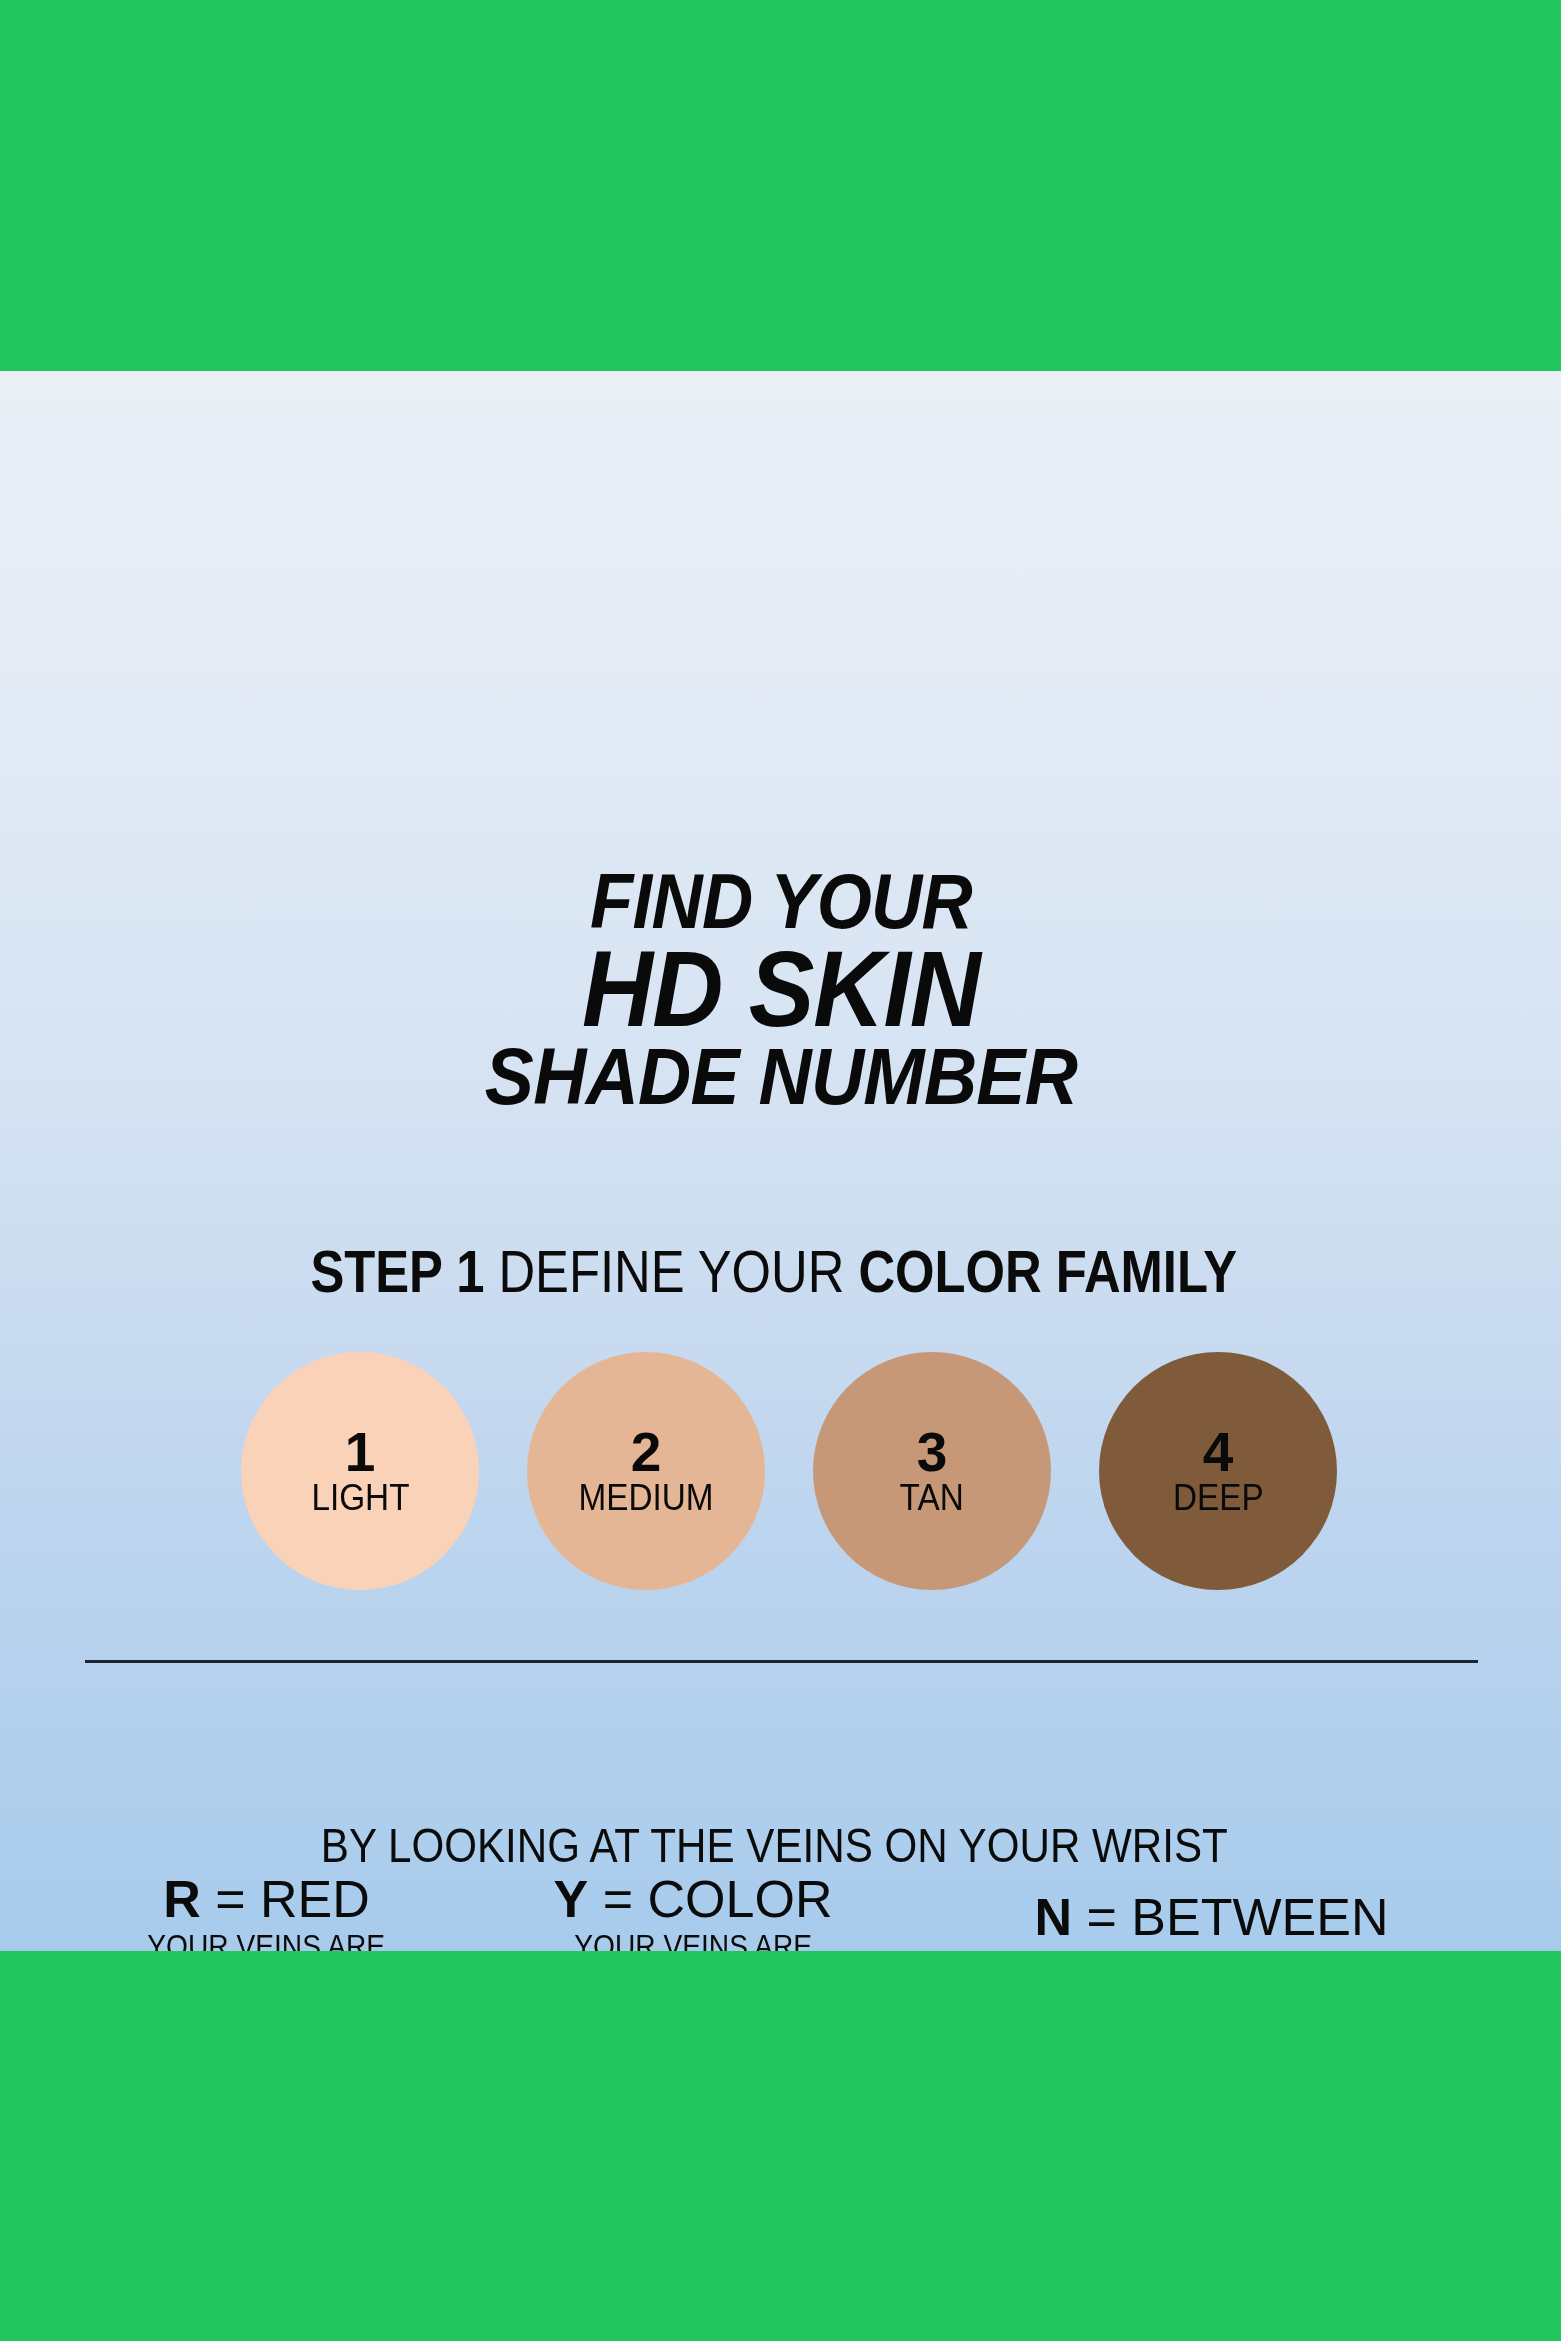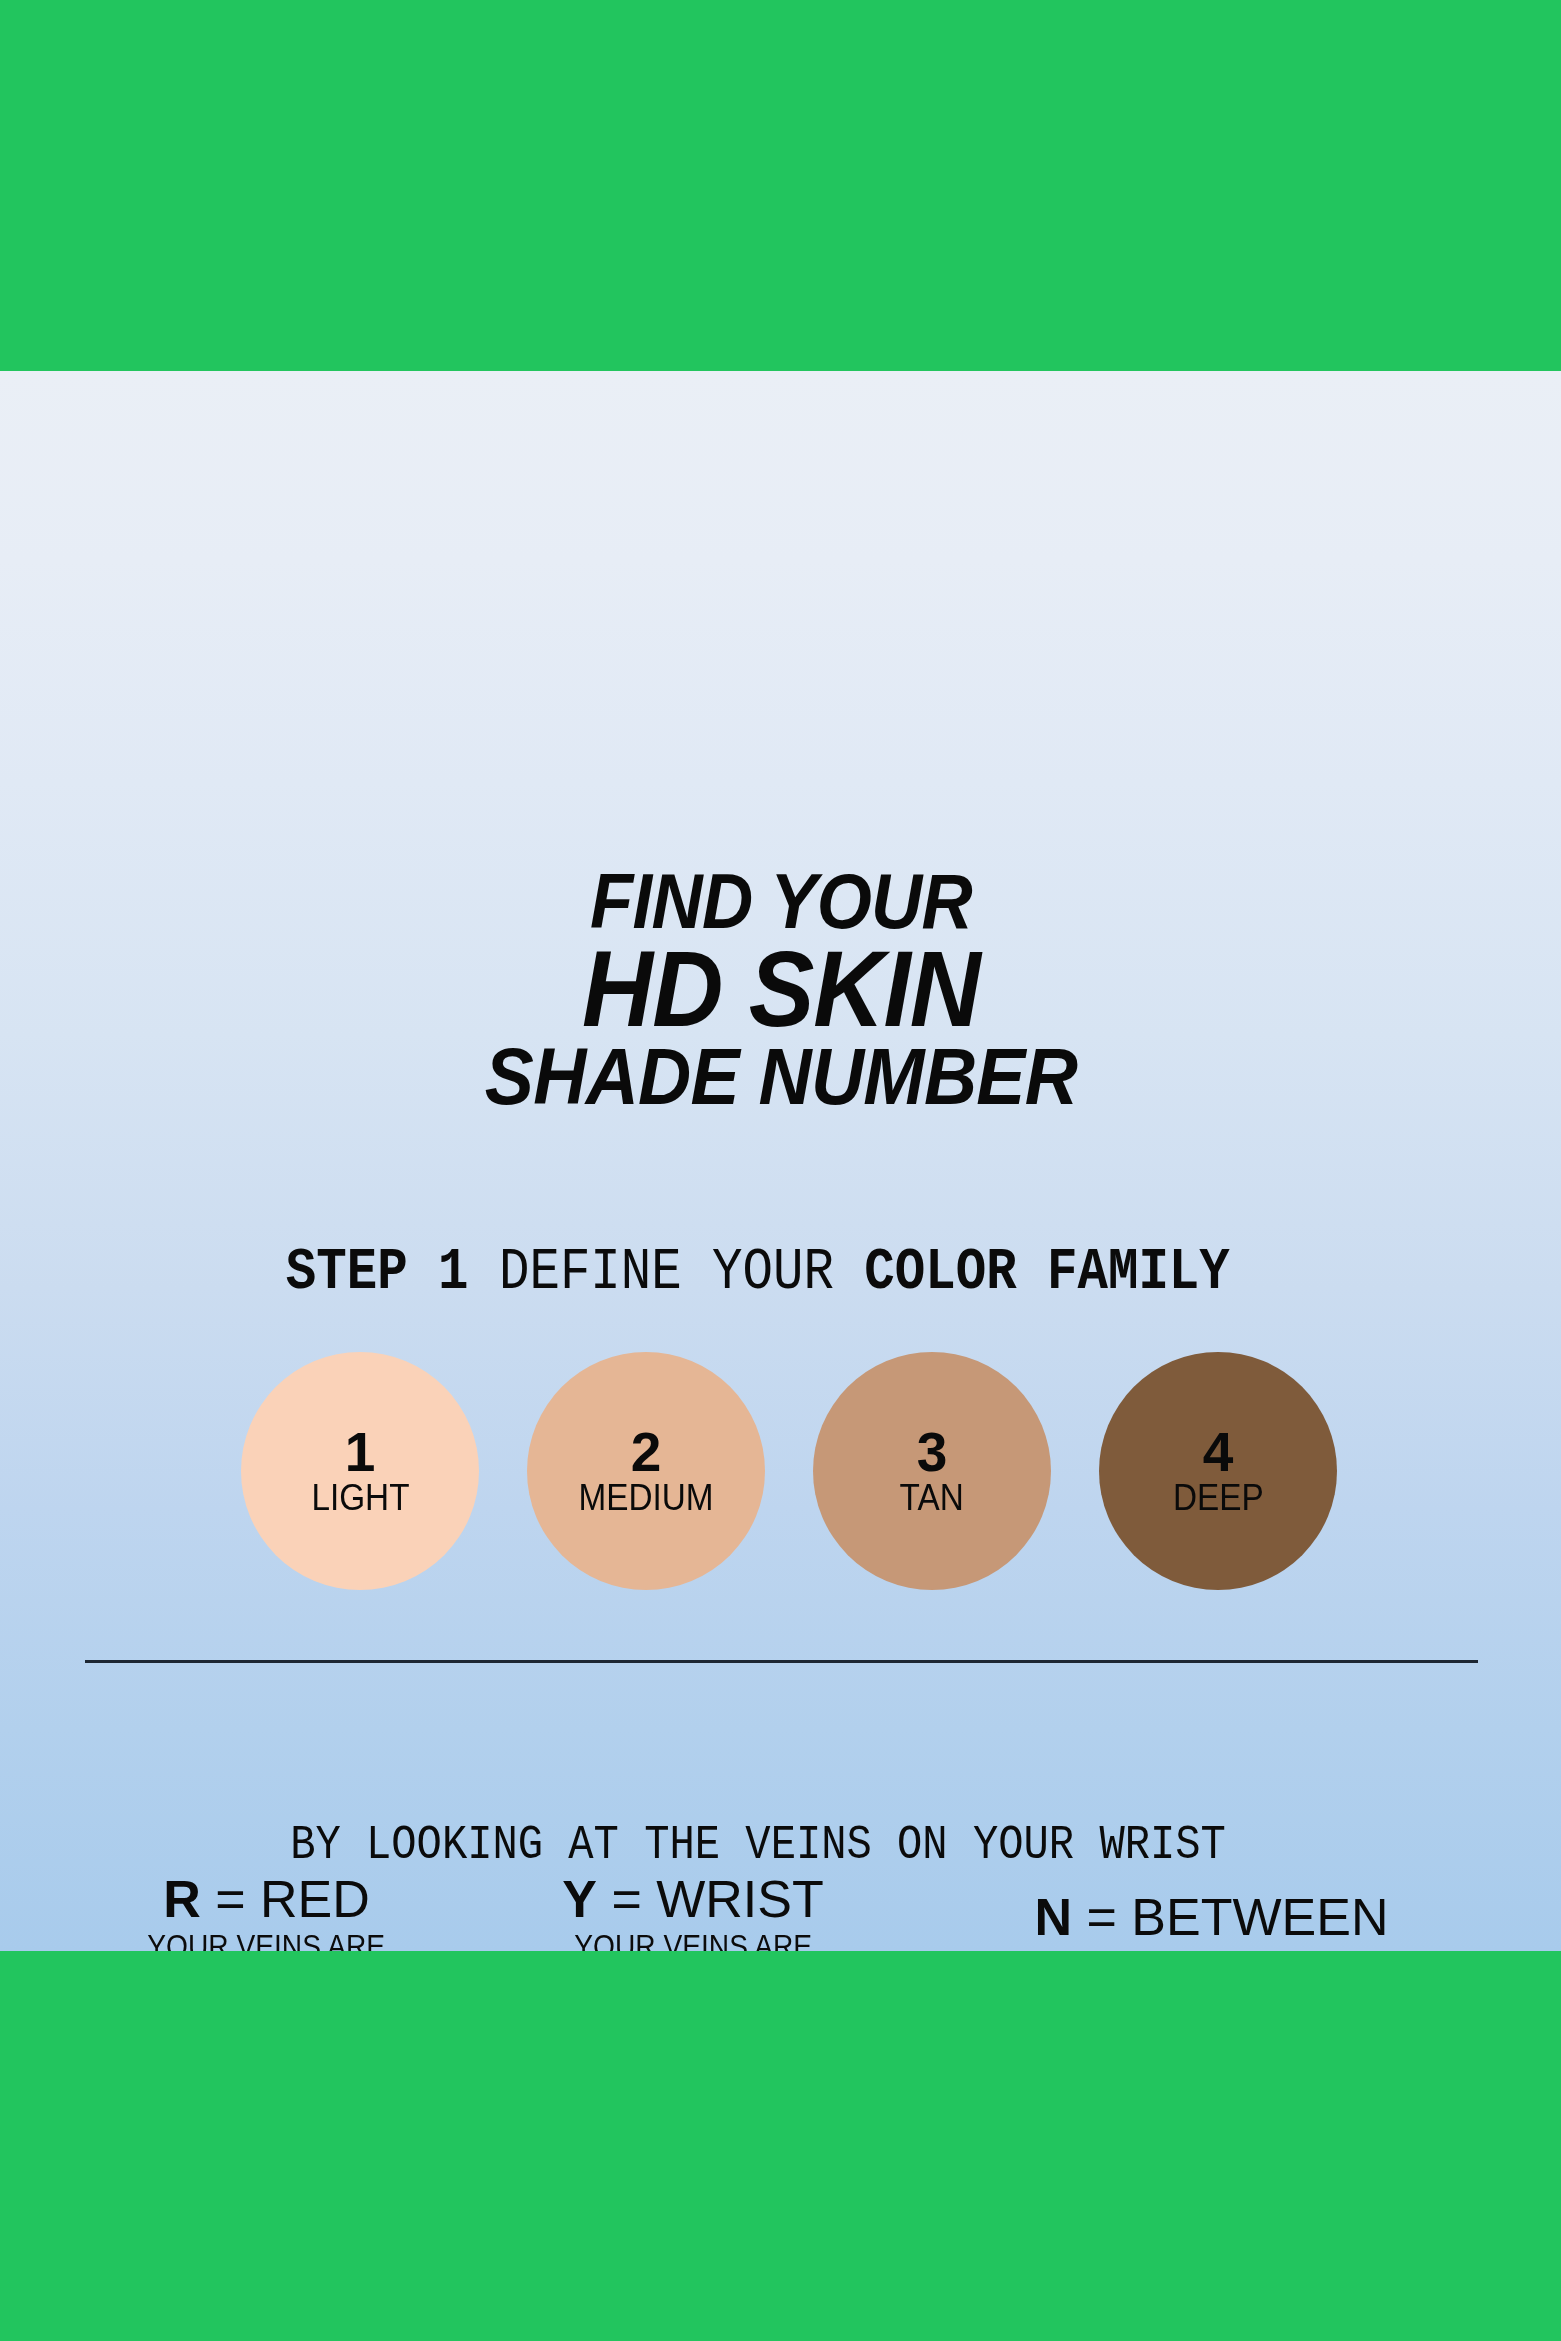--- a/index.html
+++ b/index.html
@@ -67,27 +67,26 @@
   }
   .headline-l3 {
     top: 666px;
     font-size: 80px;
     transform: scaleX(0.92);
   }
 
   
   .step-line {
     position: absolute;
-    left: 0;
+    left: 16px;
     width: 1516px;
     text-align: center;
     color: #0b0b0b;
     white-space: nowrap;
     line-height: 1;
-    font-family: Liberation Mono, monospace;
   }
   .step-line .b {
     font-weight: 700;
   }
   .step-line .r {
     font-weight: 400;
   }
   .cond {
     display: inline-block;
     transform: scaleX(0.86);
@@ -228,21 +227,21 @@
 
     <div id="undertone-row">
 
       <div class="undertone-col" id="undertone-col-r">
         <div class="ut-title"><span class="key">R</span><span class="eqv"> </span><span class="eqv">= RED</span></div>
         <div><span class="ut-desc">YOUR VEINS ARE</span></div>
 
       </div>
 
       <div class="undertone-col" id="undertone-col-y">
-        <div class="ut-title"><span class="key">Y</span><span class="eqv"> </span><span class="eqv">= WRIST</span></div>
+        <div class="ut-title"><span class="key">Y</span><span class="eqv"> </span><span class="eqv">= COLOR</span></div>
         <div><span class="ut-desc">YOUR VEINS ARE</span></div>
 
       </div>
 
       <div class="undertone-col" id="undertone-col-n">
         <div class="ut-title"><span class="key">N</span><span class="eqv"> </span><span class="eqv">= BETWEEN</span></div>
 
       </div>
 
     </div>

